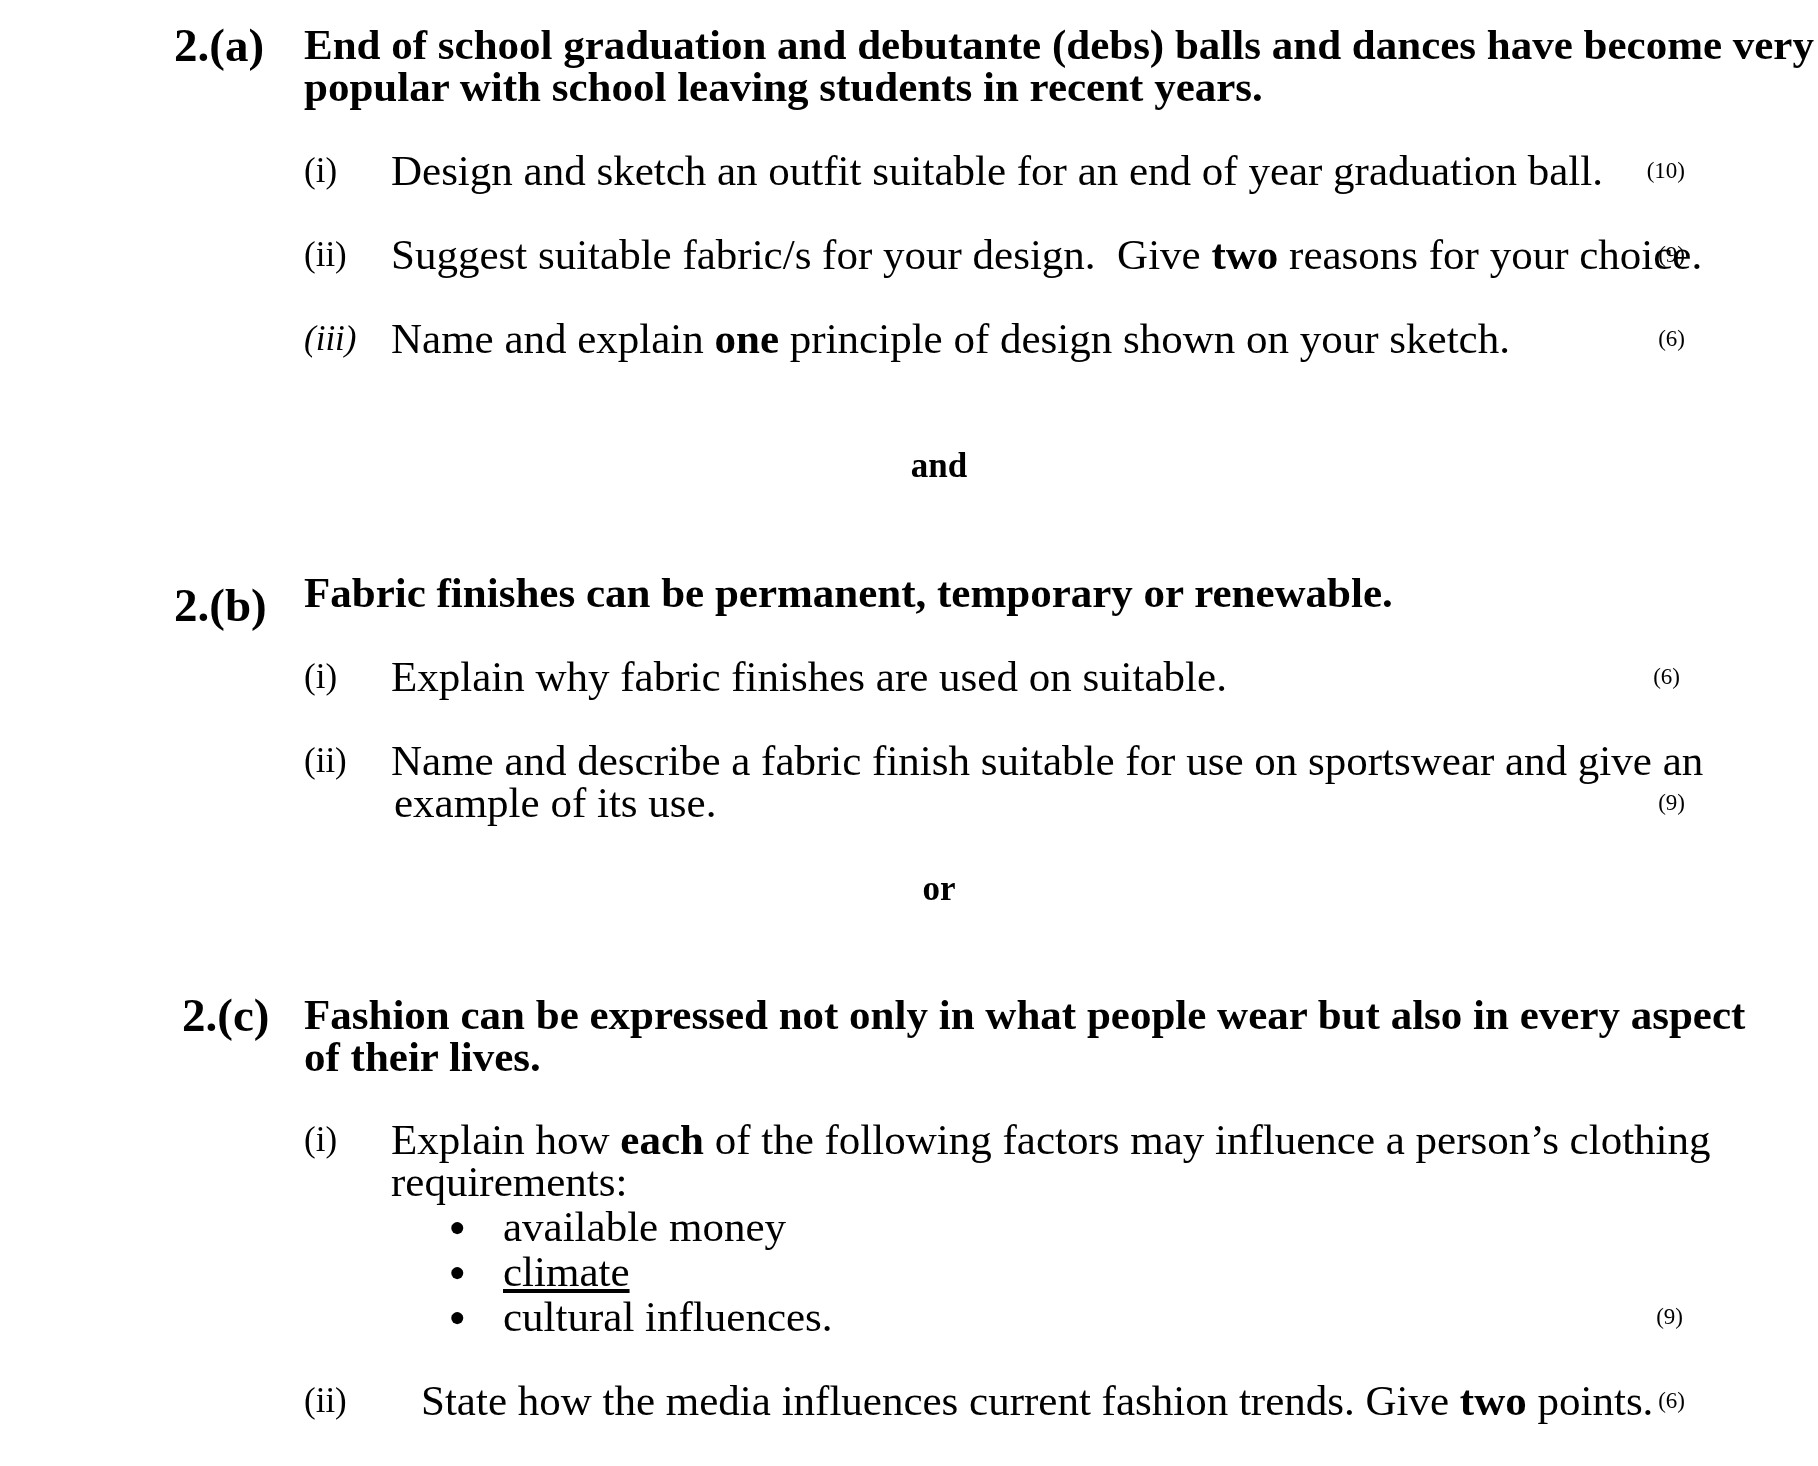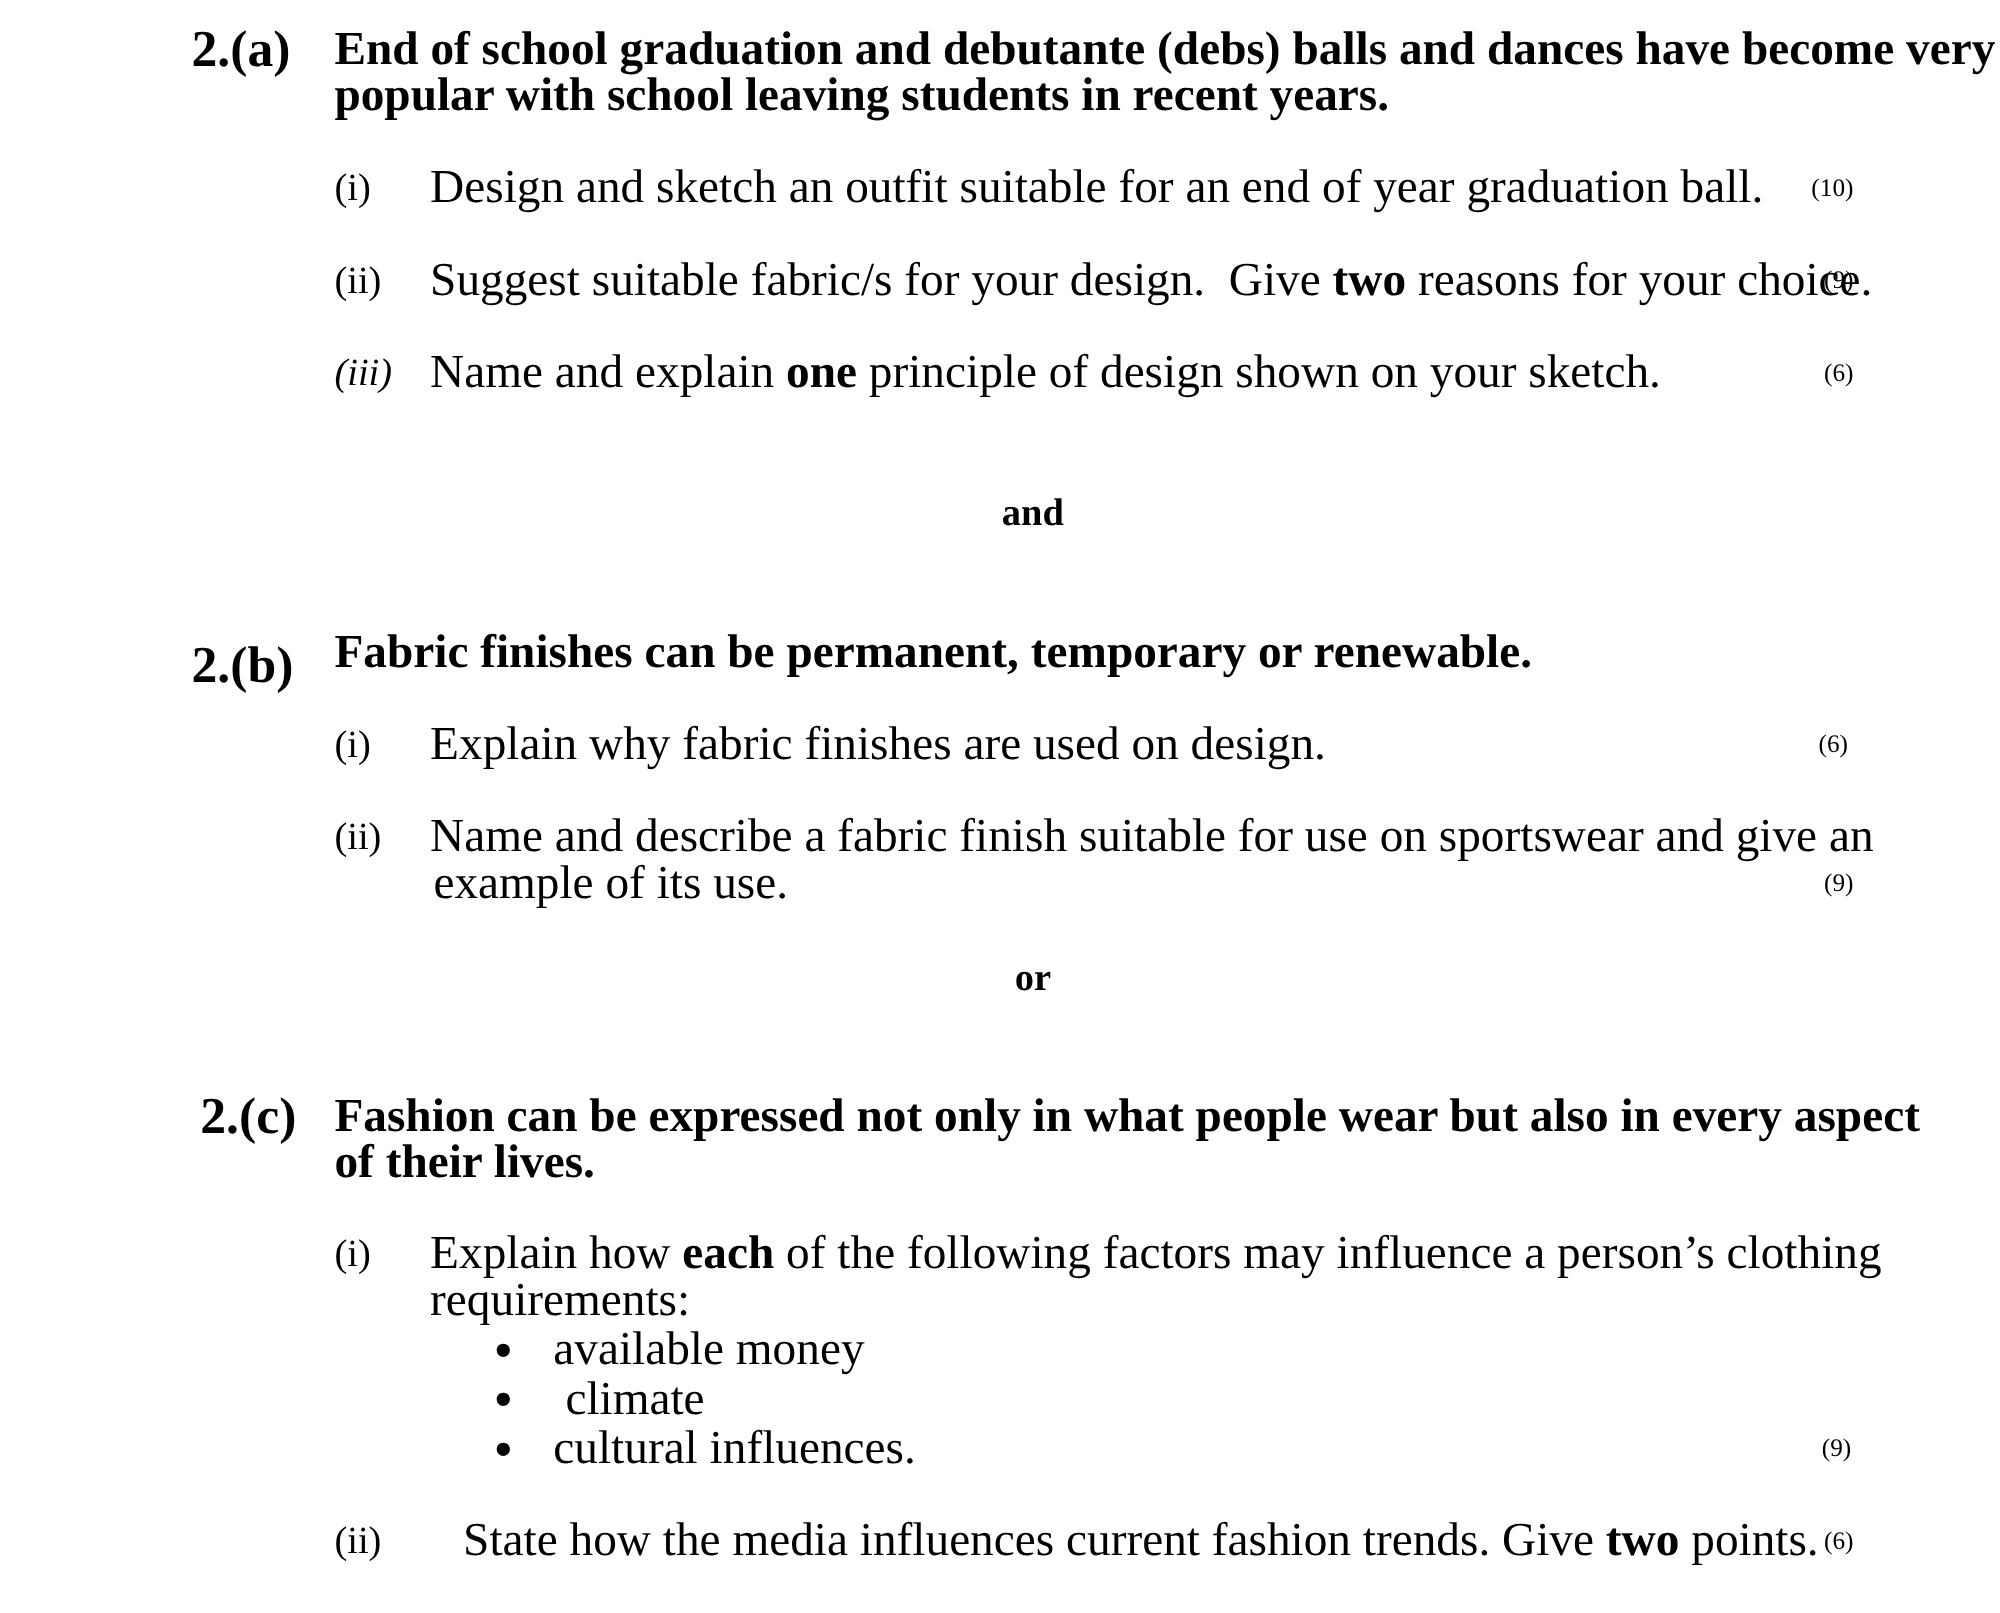--- a/index.html
+++ b/index.html
@@ -35,21 +35,21 @@
   <span class="mk" style="left:1565px; top:318px;">(6)</span>
 </div>
 
 <div class="center" style="top:445px;">and</div>
 
 <div>
   <span class="num" style="left:174px; top:572px;margin-top:12px;">2.(b)</span>
   <span class="ln b" style="left:304px; top:572px;">Fabric finishes can be permanent, temporary or renewable.</span>
 
   <span class="rn" style="left:304px; top:656px;">(i)</span>
-  <span class="ln" style="left:391px; top:656px;">Explain why fabric finishes are used on design.</span>
+  <span class="ln" style="left:391px; top:656px;">Explain why fabric finishes are used on suitable.</span>
   <span class="mk" style="left:1560px; top:656px;">(6)</span>
 
   <span class="rn" style="left:304px; top:740px;">(ii)</span>
   <span class="ln" style="left:391px; top:740px;">Name and describe a fabric finish suitable for use on sportswear and give an</span>
   <span class="ln" style="left:394px; top:782px;">example of its use.</span>
   <span class="mk" style="left:1565px; top:782px;">(9)</span>
 </div>
 
 <div class="center" style="top:868px;">or</div>
 
@@ -58,21 +58,21 @@
   <span class="ln b" style="left:304px; top:994px;">Fashion can be expressed not only in what people wear but also in every aspect</span>
   <span class="ln b" style="left:304px; top:1036px;">of their lives.</span>
 
   <span class="rn" style="left:304px; top:1119px;">(i)</span>
   <span class="ln" style="left:391px; top:1119px;"><span style="white-space:pre">Explain how </span><span class="u">each</span><span style="white-space:pre"> of the following factors may influence a person’s clothing</span></span>
   <span class="ln" style="left:391px; top:1161px;">requirements:</span>
 
   <span class="bullet" style="left:449px; top:1206px;">●</span>
   <span class="ln" style="left:503px; top:1206px;">available money</span>
   <span class="bullet" style="left:449px; top:1251px;">●</span>
-  <span class="ln" style="left:514px; top:1251px;">climate</span>
+  <span class="ln" style="left:503px; top:1251px;text-decoration:underline;">climate</span>
   <span class="bullet" style="left:449px; top:1296px;">●</span>
   <span class="ln" style="left:503px; top:1296px;">cultural influences.</span>
   <span class="mk" style="left:1563px; top:1296px;">(9)</span>
 
   <span class="rn" style="left:304px; top:1380px;">(ii)</span>
   <span class="ln" style="left:391px; top:1380px;margin-left:30px;"><span style="white-space:pre">State how the media influences current fashion trends. Give </span><span class="u">two</span><span style="white-space:pre"> points.</span></span>
   <span class="mk" style="left:1565px; top:1380px;">(6)</span>
 </div>
 
 </body></html>

